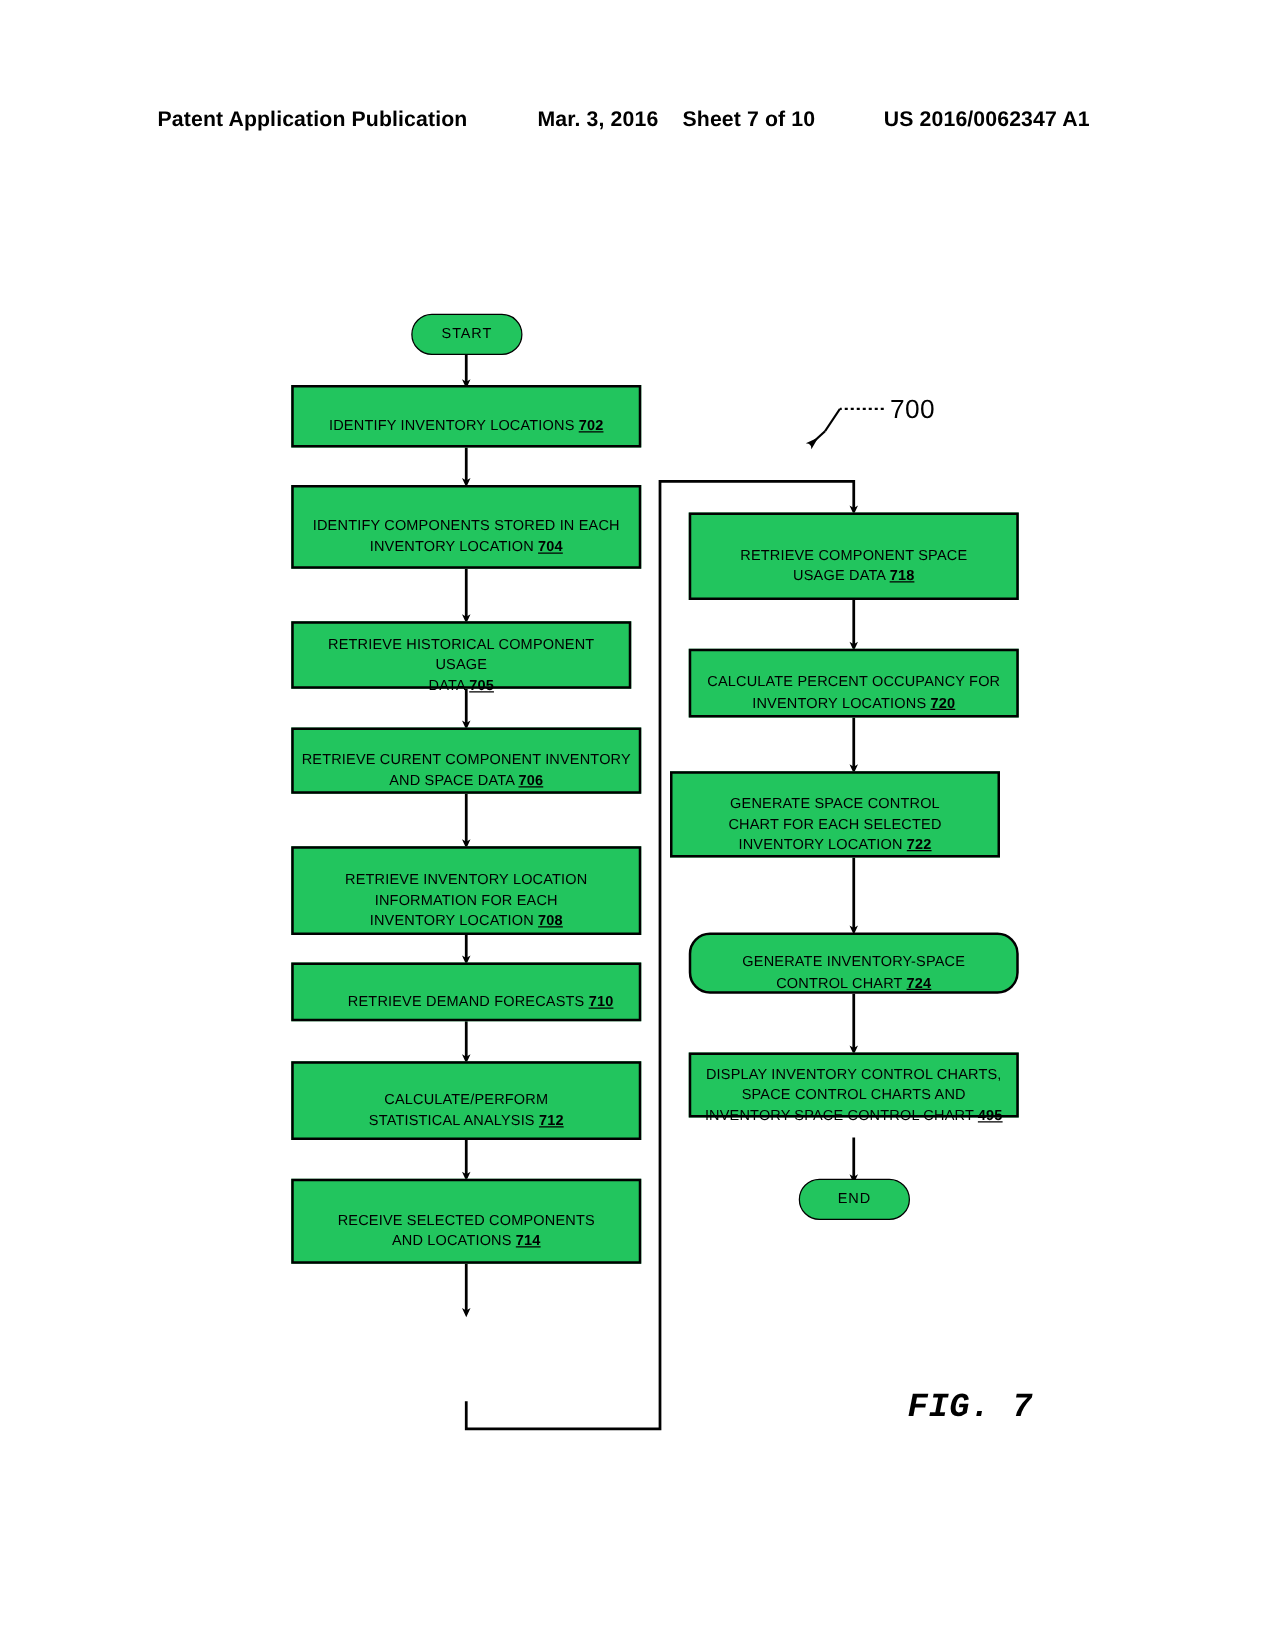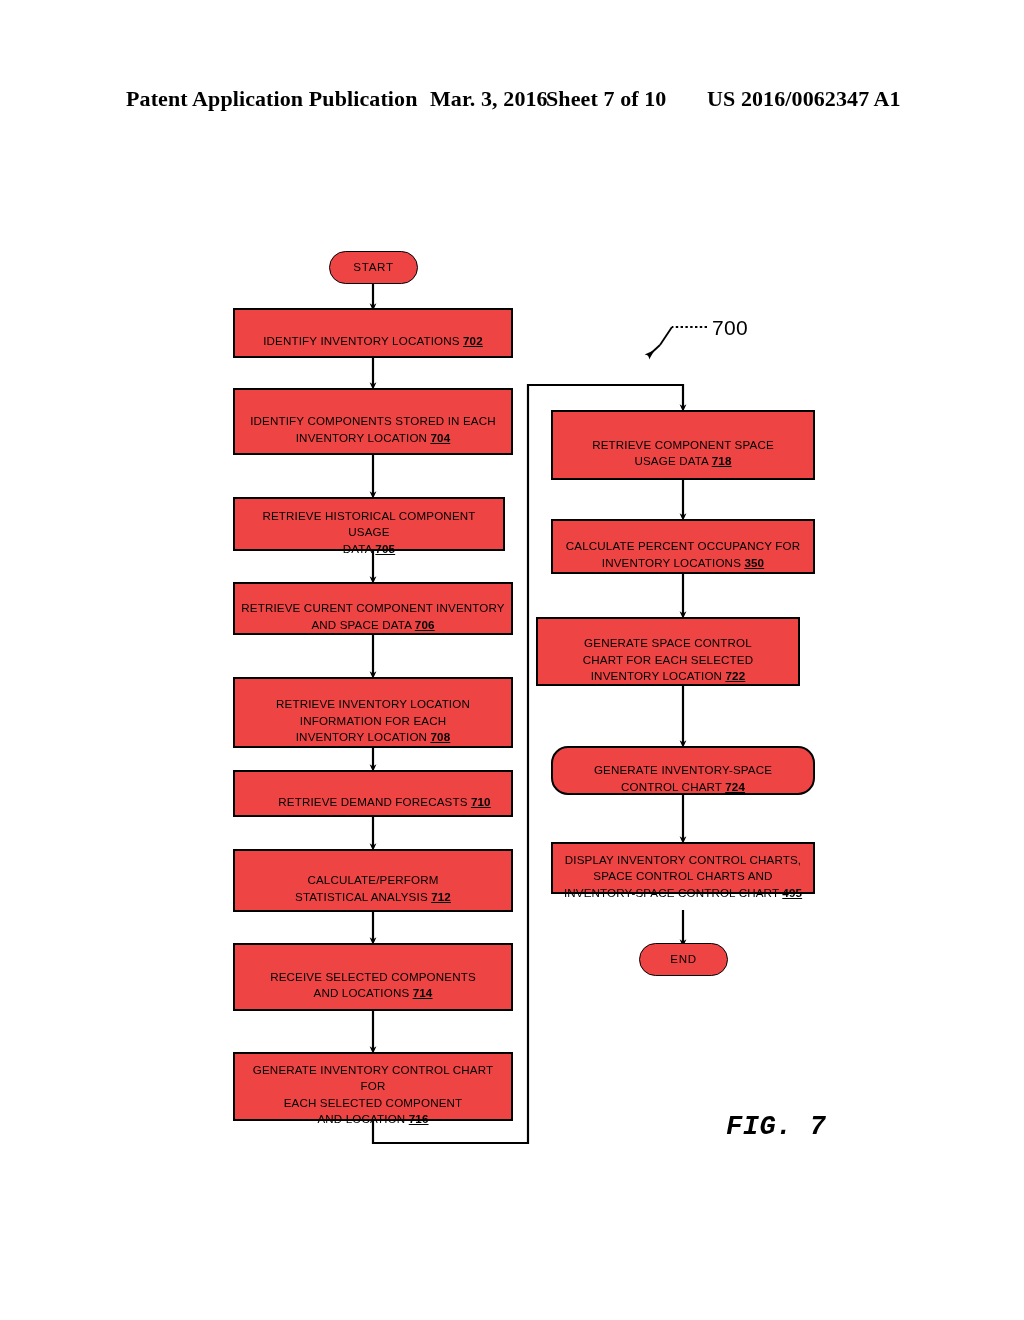--- a/index.html
+++ b/index.html
@@ -16,23 +16,23 @@
     overflow: hidden;
   }
 
   
   #page-header {
     position: absolute;
     top: 86px;
     left: 0;
     width: 1024px;
     height: 28px;
-    font-family: Liberation Serif, serif;
+    font-family: Liberation Sans, sans-serif;
     font-weight: bold;
-    font-size: 22px;
+    font-size: 17px;
     letter-spacing: 0.1px;
     white-space: nowrap;
     text-align: center;
   }
   #page-header .hdr-seg { position: absolute; top: 0; }
   #hdr-pub   { left: 126px; }
   #hdr-date  { left: 430px; }
   #hdr-sheet { left: 546px; }
   #hdr-pat   { left: 707px; }
 
@@ -48,21 +48,21 @@
     position: absolute;
     top: 0; left: 0;
     width: 1024px; height: 1320px;
   }
 
   
   .node {
     position: absolute;
     box-sizing: border-box;
     border: 2px solid #000;
-    background: #ef4444;
+    background: #22c55e;
     display: flex;
     align-items: center;
     justify-content: center;
     text-align: center;
   }
   .node .txt {
     font-size: 11.6px;
     line-height: 16.5px;
     letter-spacing: 0.15px;
     padding: 0 6px;
@@ -223,39 +223,32 @@
     </span>
   </div>
 
   <div class="node" style="left:233px; top:943px; width:280px; height:68px;">
     <span class="txt">
       <span>RECEIVE SELECTED COMPONENTS
 AND LOCATIONS  </span><u>714</u>
     </span>
   </div>
 
-  <div class="node" style="left:233px; top:1052px; width:280px; height:69px;">
-    <span class="txt">
-      <span>GENERATE INVENTORY CONTROL CHART FOR
-EACH SELECTED COMPONENT
-AND  LOCATION </span><u>716</u>
-    </span>
-  </div>
 
   <div class="node" style="left:551px; top:410px; width:264px; height:70px;">
     <span class="txt">
       <span>RETRIEVE COMPONENT SPACE
 USAGE DATA </span><u>718</u>
     </span>
   </div>
 
   <div class="node" style="left:551px; top:519px; width:264px; height:55px;">
     <span class="txt">
       <span>CALCULATE PERCENT OCCUPANCY FOR
-INVENTORY LOCATIONS </span><u>350</u>
+INVENTORY LOCATIONS </span><u>720</u>
     </span>
   </div>
 
   <div class="node" style="left:536px; top:617px; width:264px; height:69px;">
     <span class="txt">
       <span>GENERATE SPACE CONTROL
 CHART FOR EACH SELECTED
 INVENTORY LOCATION </span><u>722</u>
     </span>
   </div>

